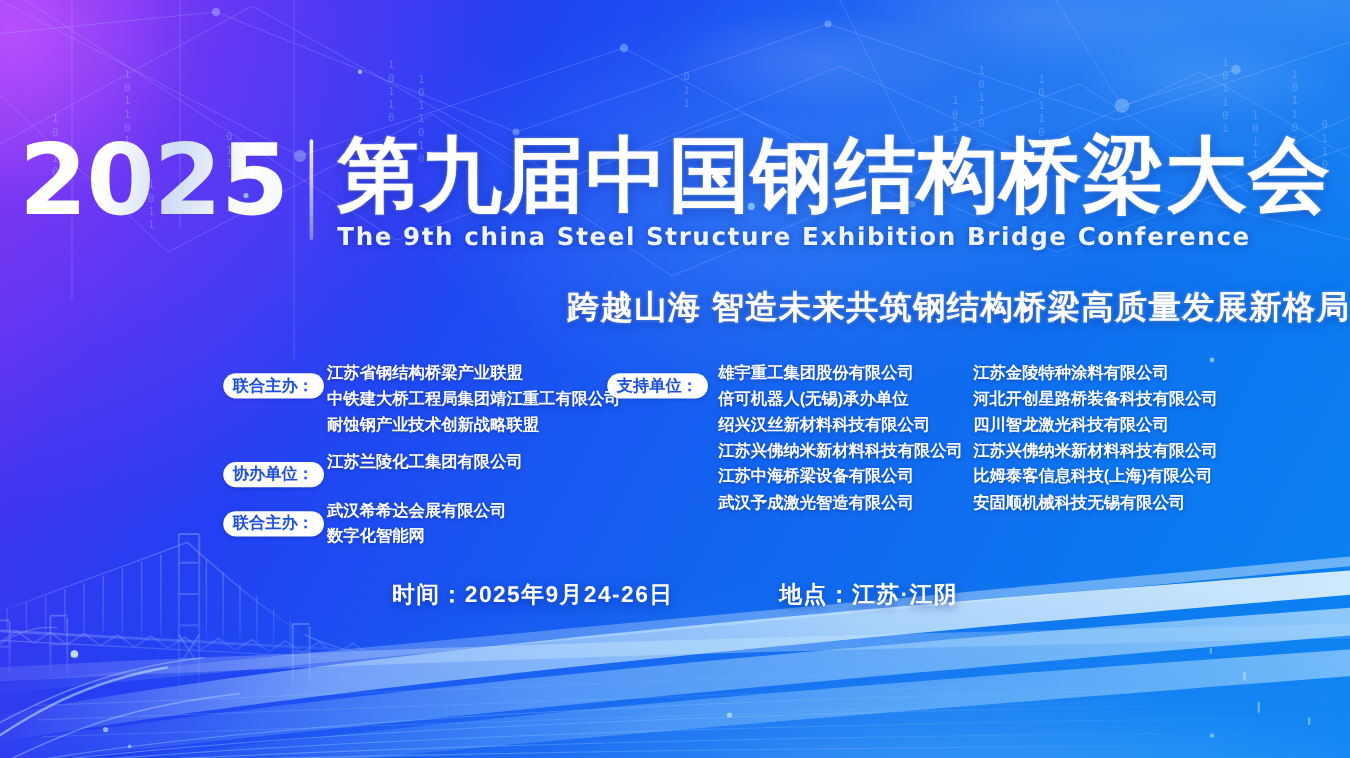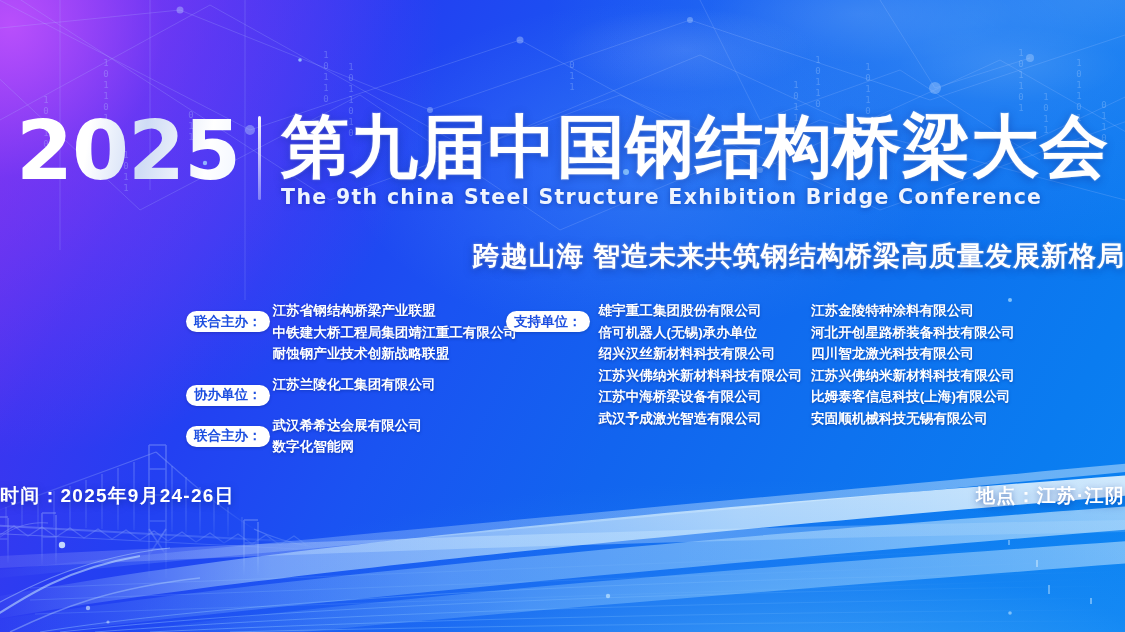--- a/index.html
+++ b/index.html
@@ -174,21 +174,21 @@
   .col-right .org-item { line-height: 21.5px; }
   .col-mid .org-list, .col-right .org-list { margin-left: 9px; }
   .col-right { padding-left: 8px; }
 
   
   .footer-info {
     position: absolute;
     left: 0; right: 0;
     top: 483px;
     display: flex;
-    justify-content: space-between;
+    justify-content: center;
     gap: 88px;
     font-size: 19px;
     font-weight: 700;
     color: #ffffff;
     letter-spacing: 1.2px;
     text-shadow: 0 2px 7px rgba(8,35,130,0.55);
   }
   .footer-item { white-space: nowrap; }
 </style>
 </head>

